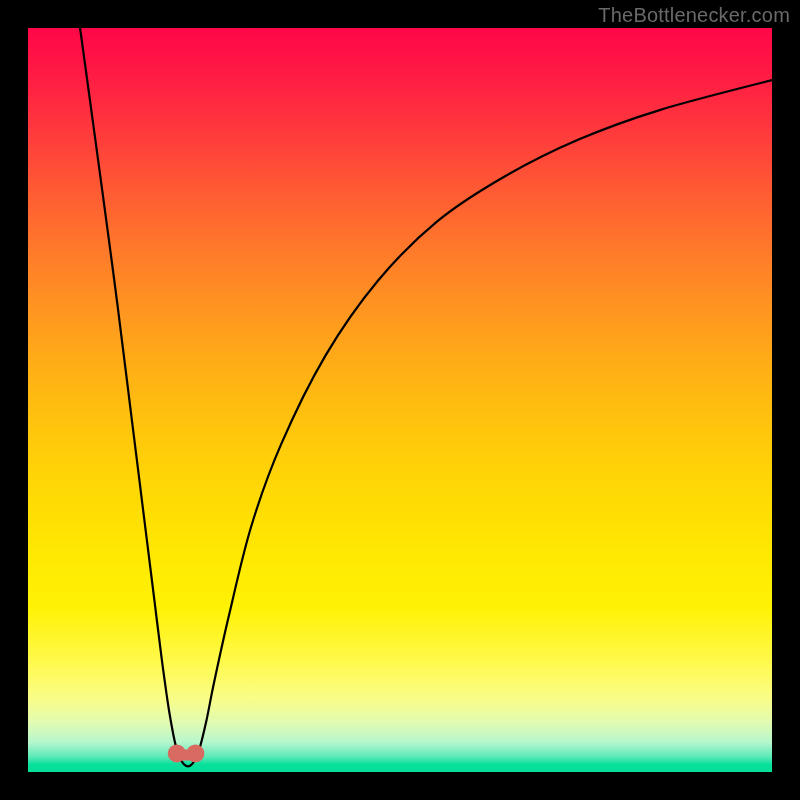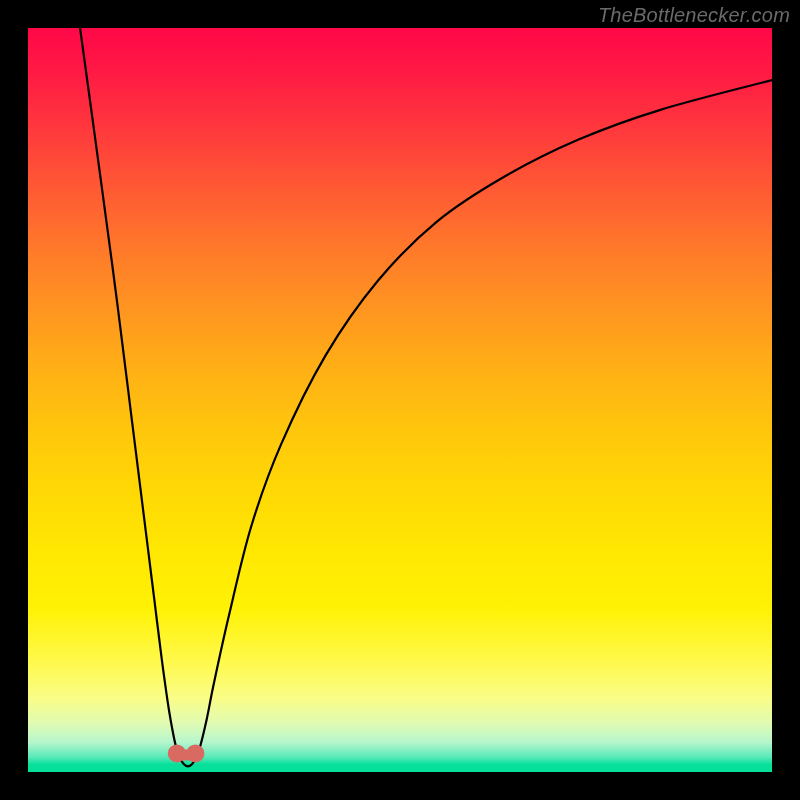--- a/index.html
+++ b/index.html
@@ -57,21 +57,20 @@
     height: 744px;
   }
   .watermark {
     position: absolute;
     top: 4px;
     right: 10px;
     color: #6a6a6a;
     font-size: 20px;
     letter-spacing: 0.2px;
     user-select: none;
-    font-style: italic;
   }
 </style>
 </head>
 <body>
 
 <div class="frame">
 
   <div class="watermark">TheBottlenecker.com</div>
 
   <div class="plot-area">

